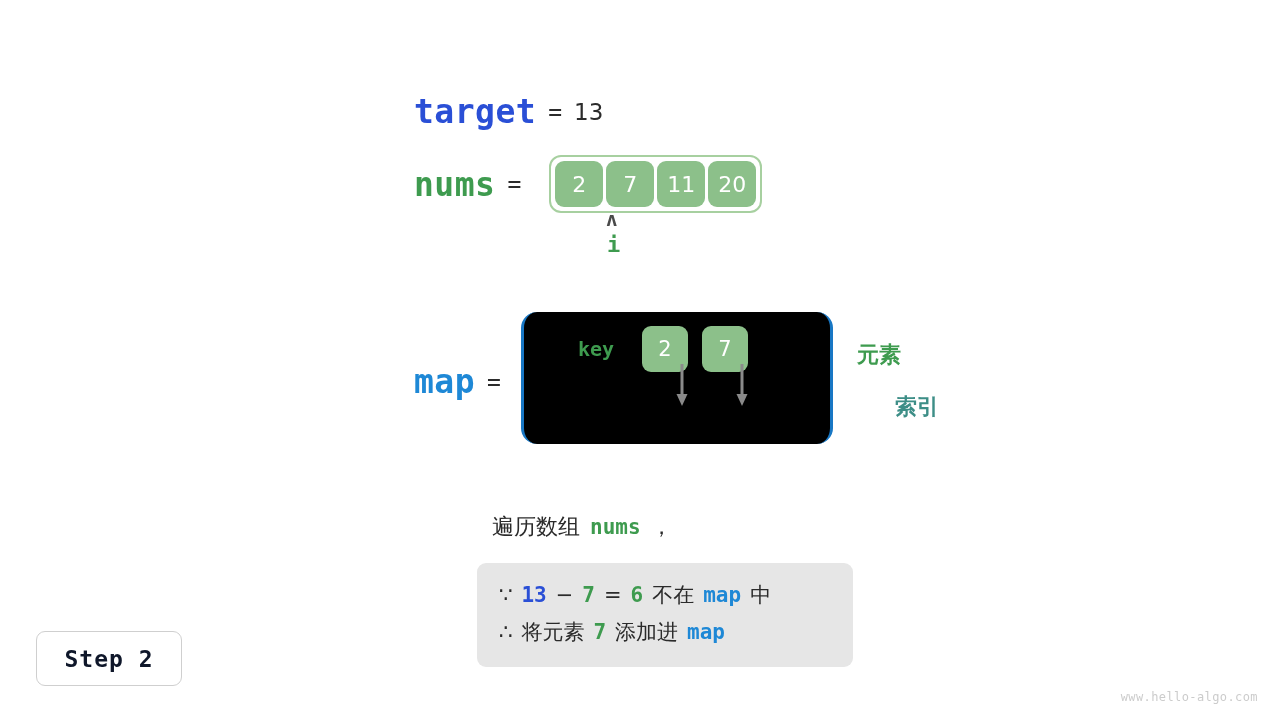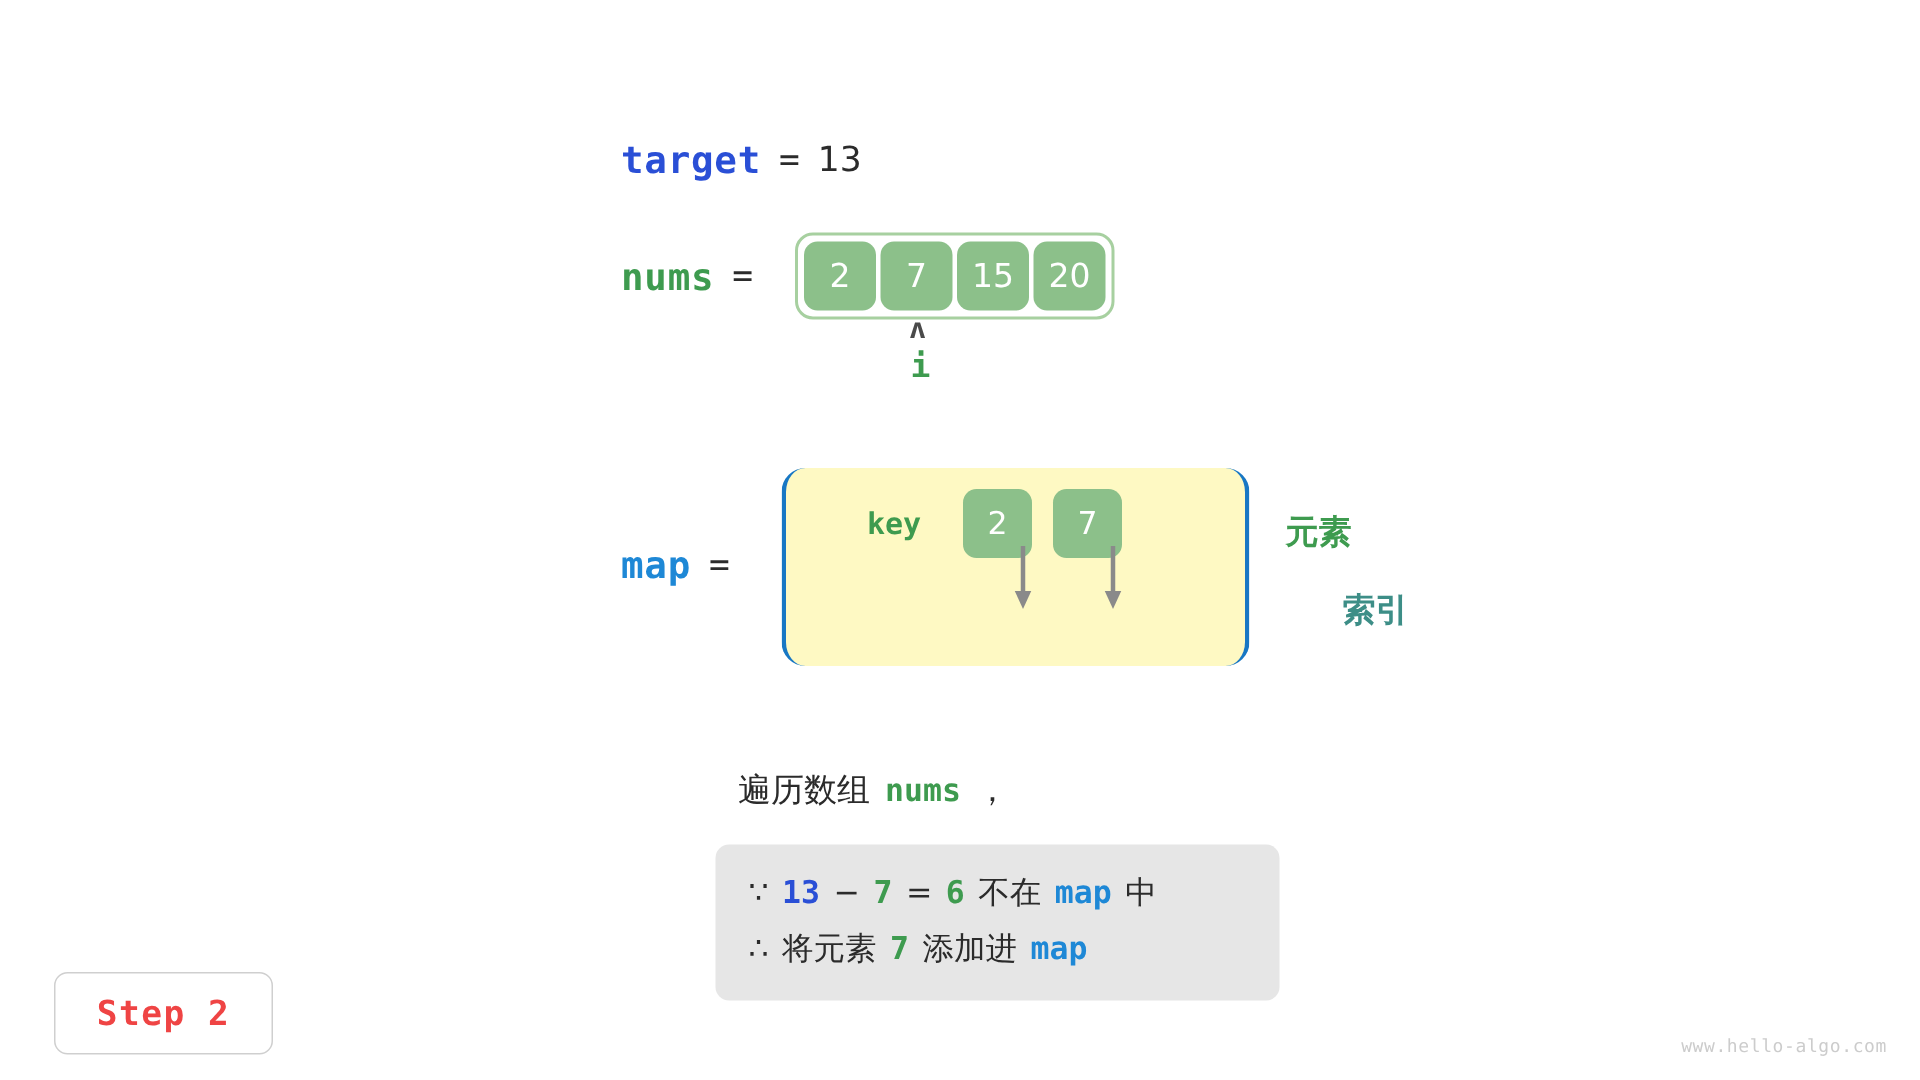--- a/index.html
+++ b/index.html
@@ -23,21 +23,21 @@
     left: 0; top: 92px;
     width: 1280px;
     display: flex;
     align-items: center;
     justify-content: flex-start;
     padding-left: 414px;
     box-sizing: border-box;
   }
   .var-name {
     font-family: "DejaVu Sans Mono", monospace;
-    font-size: 25px;
+    font-size: 33px;
     font-weight: bold;
     letter-spacing: 0.5px;
   }
   .c-blue-deep { color: #2a4fd6; }
   .c-blue { color: #1e88d6; }
   .c-green { color: #3e9b4f; }
   .c-teal  { color: #3d8e87; }
   .eq-sign {
     font-family: "DejaVu Sans Mono", monospace;
     font-size: 23px;
@@ -101,21 +101,21 @@
   
   #map-label {
     left: 414px; top: 362px;
     display: flex;
     align-items: center;
   }
   #map-box {
     left: 521px; top: 312px;
     width: 312px;
     height: 132px;
-    background: #fef9c3;
+    background: #000000;
     border-left: 3px solid #1877c4;
     border-right: 3px solid #1877c4;
     border-radius: 16px;
     box-sizing: border-box;
   }
   .map-row {
     position: absolute;
     display: flex;
     align-items: center;
     left: 26px;
@@ -207,32 +207,32 @@
   .tok-sym {
     font-family: "DejaVu Sans", sans-serif;
     color: #2b2b2b;
   }
   .tok-blue-deep { color: #2a4fd6; }
   .tok-green { color: #3e9b4f; }
   .tok-blue  { color: #1e88d6; }
 
   
   #step-badge {
-    left: 36px; top: 648px;
+    left: 36px; top: 631px;
     width: 144px;
     height: 53px;
     border: 1.5px solid #cfcfcf;
     border-radius: 9px;
     display: flex;
     align-items: center;
     justify-content: center;
     font-family: "DejaVu Sans Mono", monospace;
     font-size: 23px;
     font-weight: bold;
-    color: #ef4444;
+    color: #0f172a;
     letter-spacing: 1px;
     background: #ffffff;
   }
 
   
   #watermark {
     right: 22px; bottom: 16px;
     font-family: "DejaVu Sans Mono", monospace;
     font-size: 12px;
     color: #cccccc;
@@ -247,21 +247,21 @@
   <span class="eq-sign">=</span>
   <span class="plain-num">13</span>
 </div>
 
 <div class="abs" id="nums-row">
   <span class="var-name c-green">nums</span>
   <span class="eq-sign">=</span>
   <div id="array-outline">
     <div class="arr-cell">2</div>
     <div class="arr-cell">7</div>
-    <div class="arr-cell">15</div>
+    <div class="arr-cell">11</div>
     <div class="arr-cell">20</div>
   </div>
 </div>
 
 <div class="abs" id="pointer-caret">ʌ</div>
 <div class="abs" id="pointer-label">i</div>
 
 <div class="abs" id="map-label">
   <span class="var-name c-blue">map</span>
   <span class="eq-sign">=</span>

